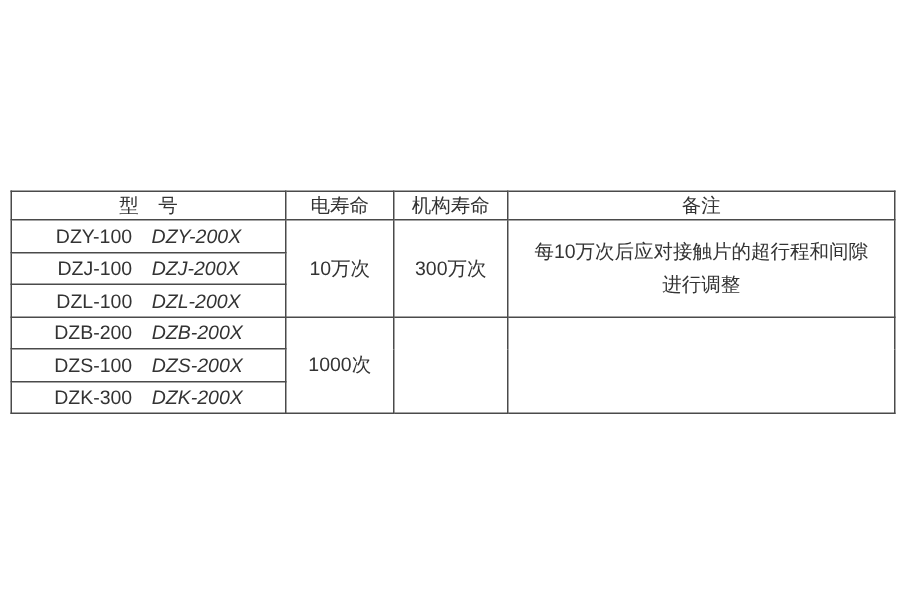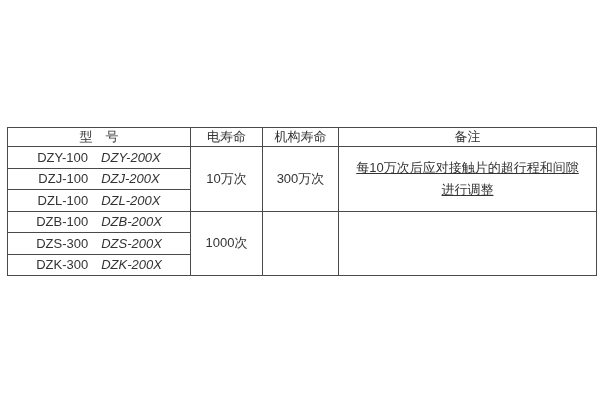--- a/index.html
+++ b/index.html
@@ -35,21 +35,21 @@
     white-space: nowrap;
   }
   tr.hdr { height: 18px; }
   tr.datarow { height: 21.5px; }
   td.model .m2 { margin-left: 13px; font-style: italic; }
   td.remarks {
     text-align: left;
     padding-left: 21px;
     white-space: normal;
   }
-  td.remarks .rline { line-height: 22px; text-decoration: underline; }
+  td.remarks .rline { line-height: 22px; }
 </style>
 </head>
 <body>
 
 <div class="page">
   <table class="spec">
     <colgroup>
       <col style="width:183px">
       <col style="width:72px">
       <col style="width:76px">
@@ -80,32 +80,32 @@
         </td>
       </tr>
       <tr class="datarow">
         <td class="model">
           <span>DZL-100</span><span class="m2">DZL-200X</span>
         </td>
       </tr>
 
       <tr class="datarow">
         <td class="model">
-          <span>DZB-100</span><span class="m2">DZB-200X</span>
+          <span>DZB-200</span><span class="m2">DZB-200X</span>
         </td>
         <td rowspan="3">1000次</td>
         <td rowspan="3"></td>
         <td rowspan="3" class="remarks">
           <div class="rline"></div>
           <div class="rline"></div>
         </td>
       </tr>
       <tr class="datarow">
         <td class="model">
-          <span>DZS-300</span><span class="m2">DZS-200X</span>
+          <span>DZS-100</span><span class="m2">DZS-200X</span>
         </td>
       </tr>
       <tr class="datarow">
         <td class="model">
           <span>DZK-300</span><span class="m2">DZK-200X</span>
         </td>
       </tr>
     </tbody>
   </table>
 </div>

